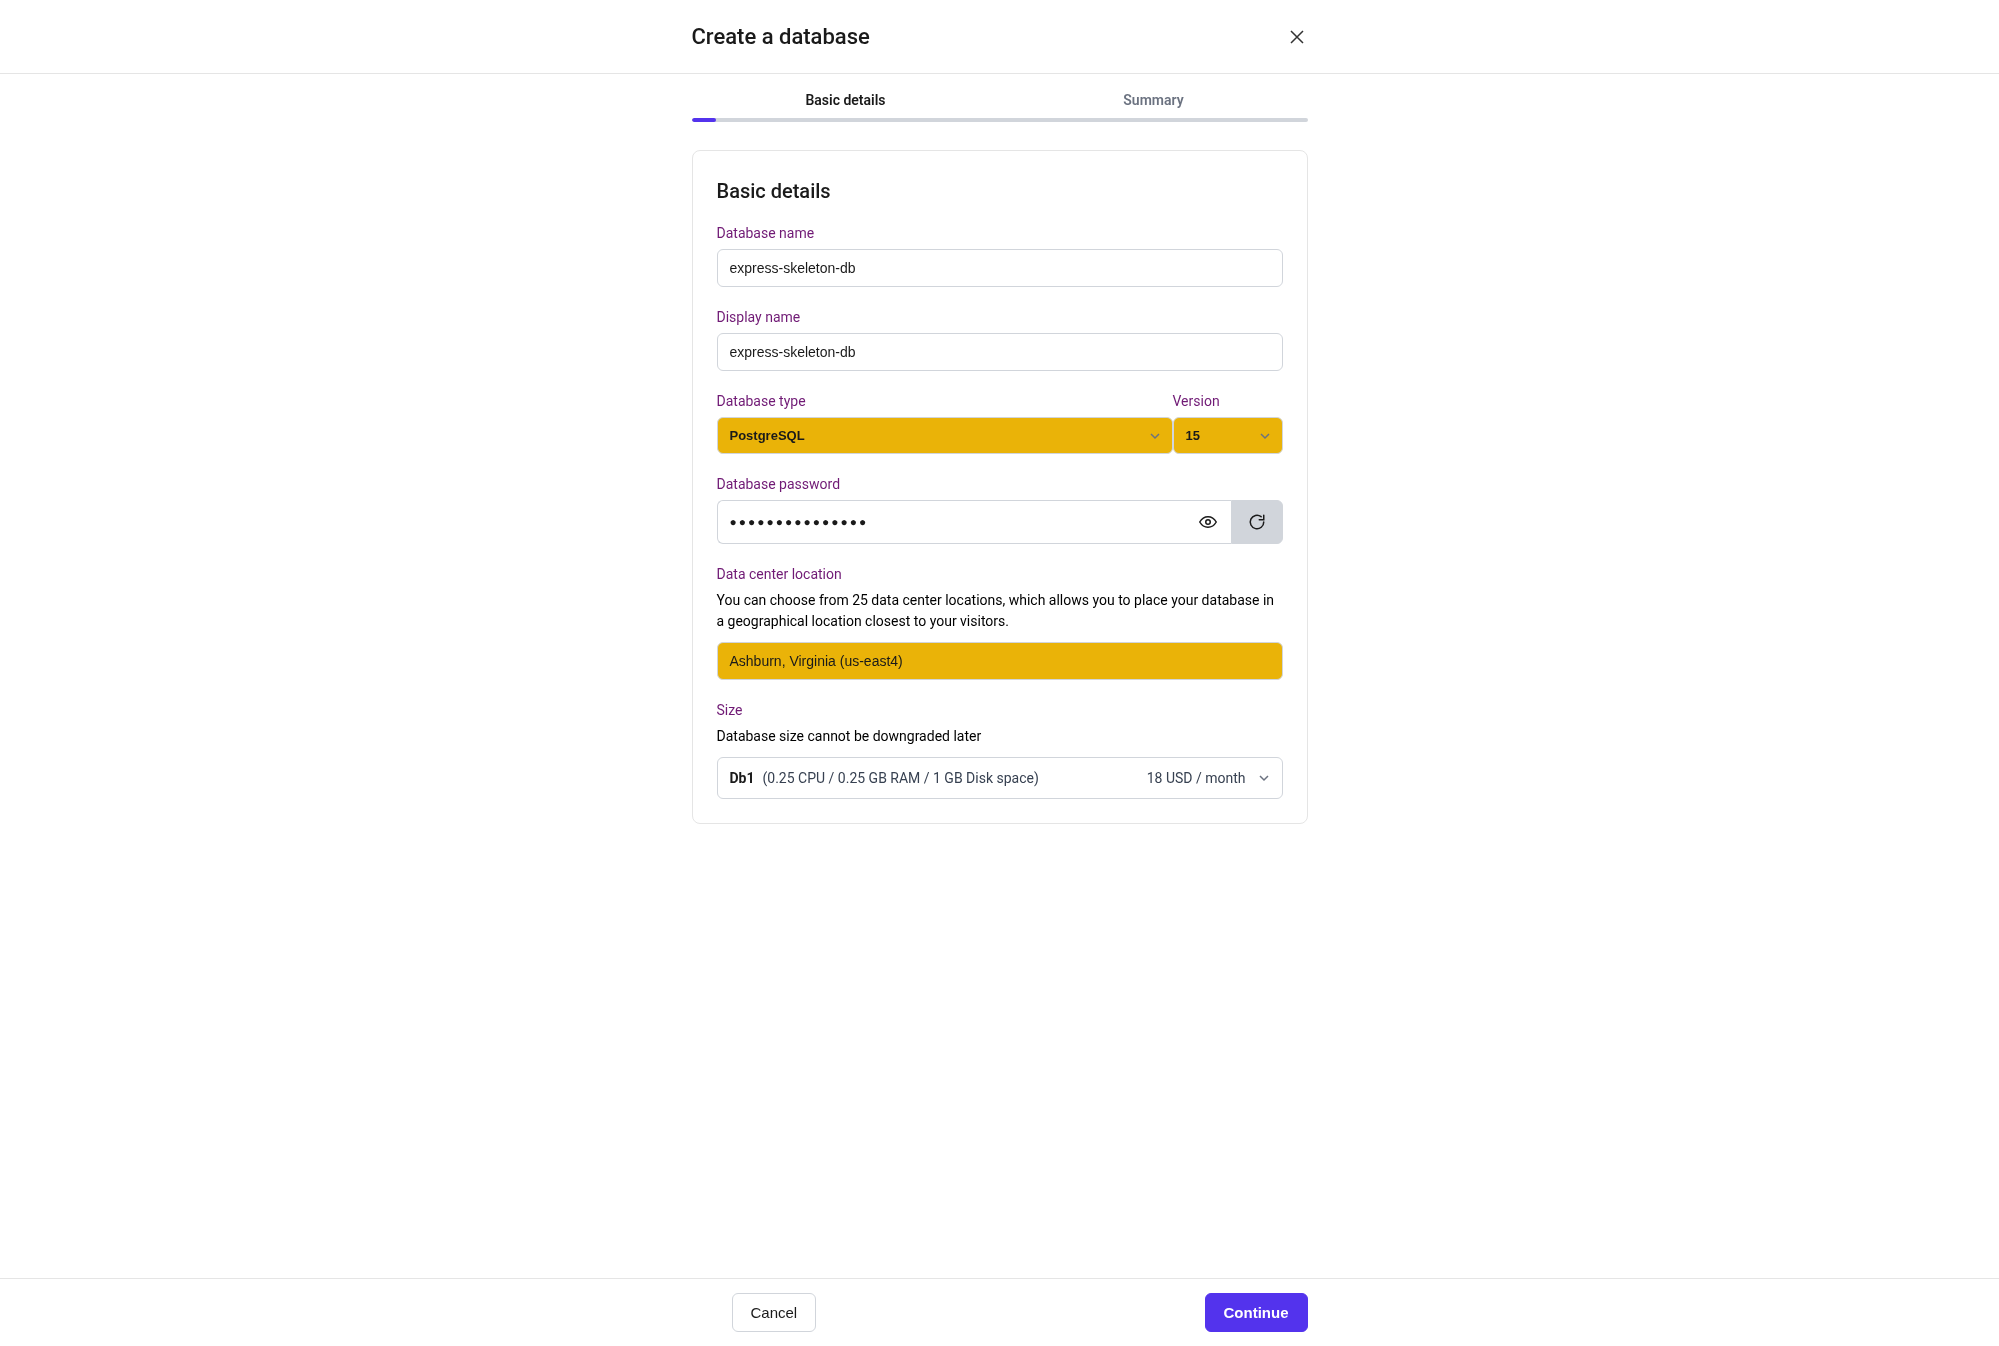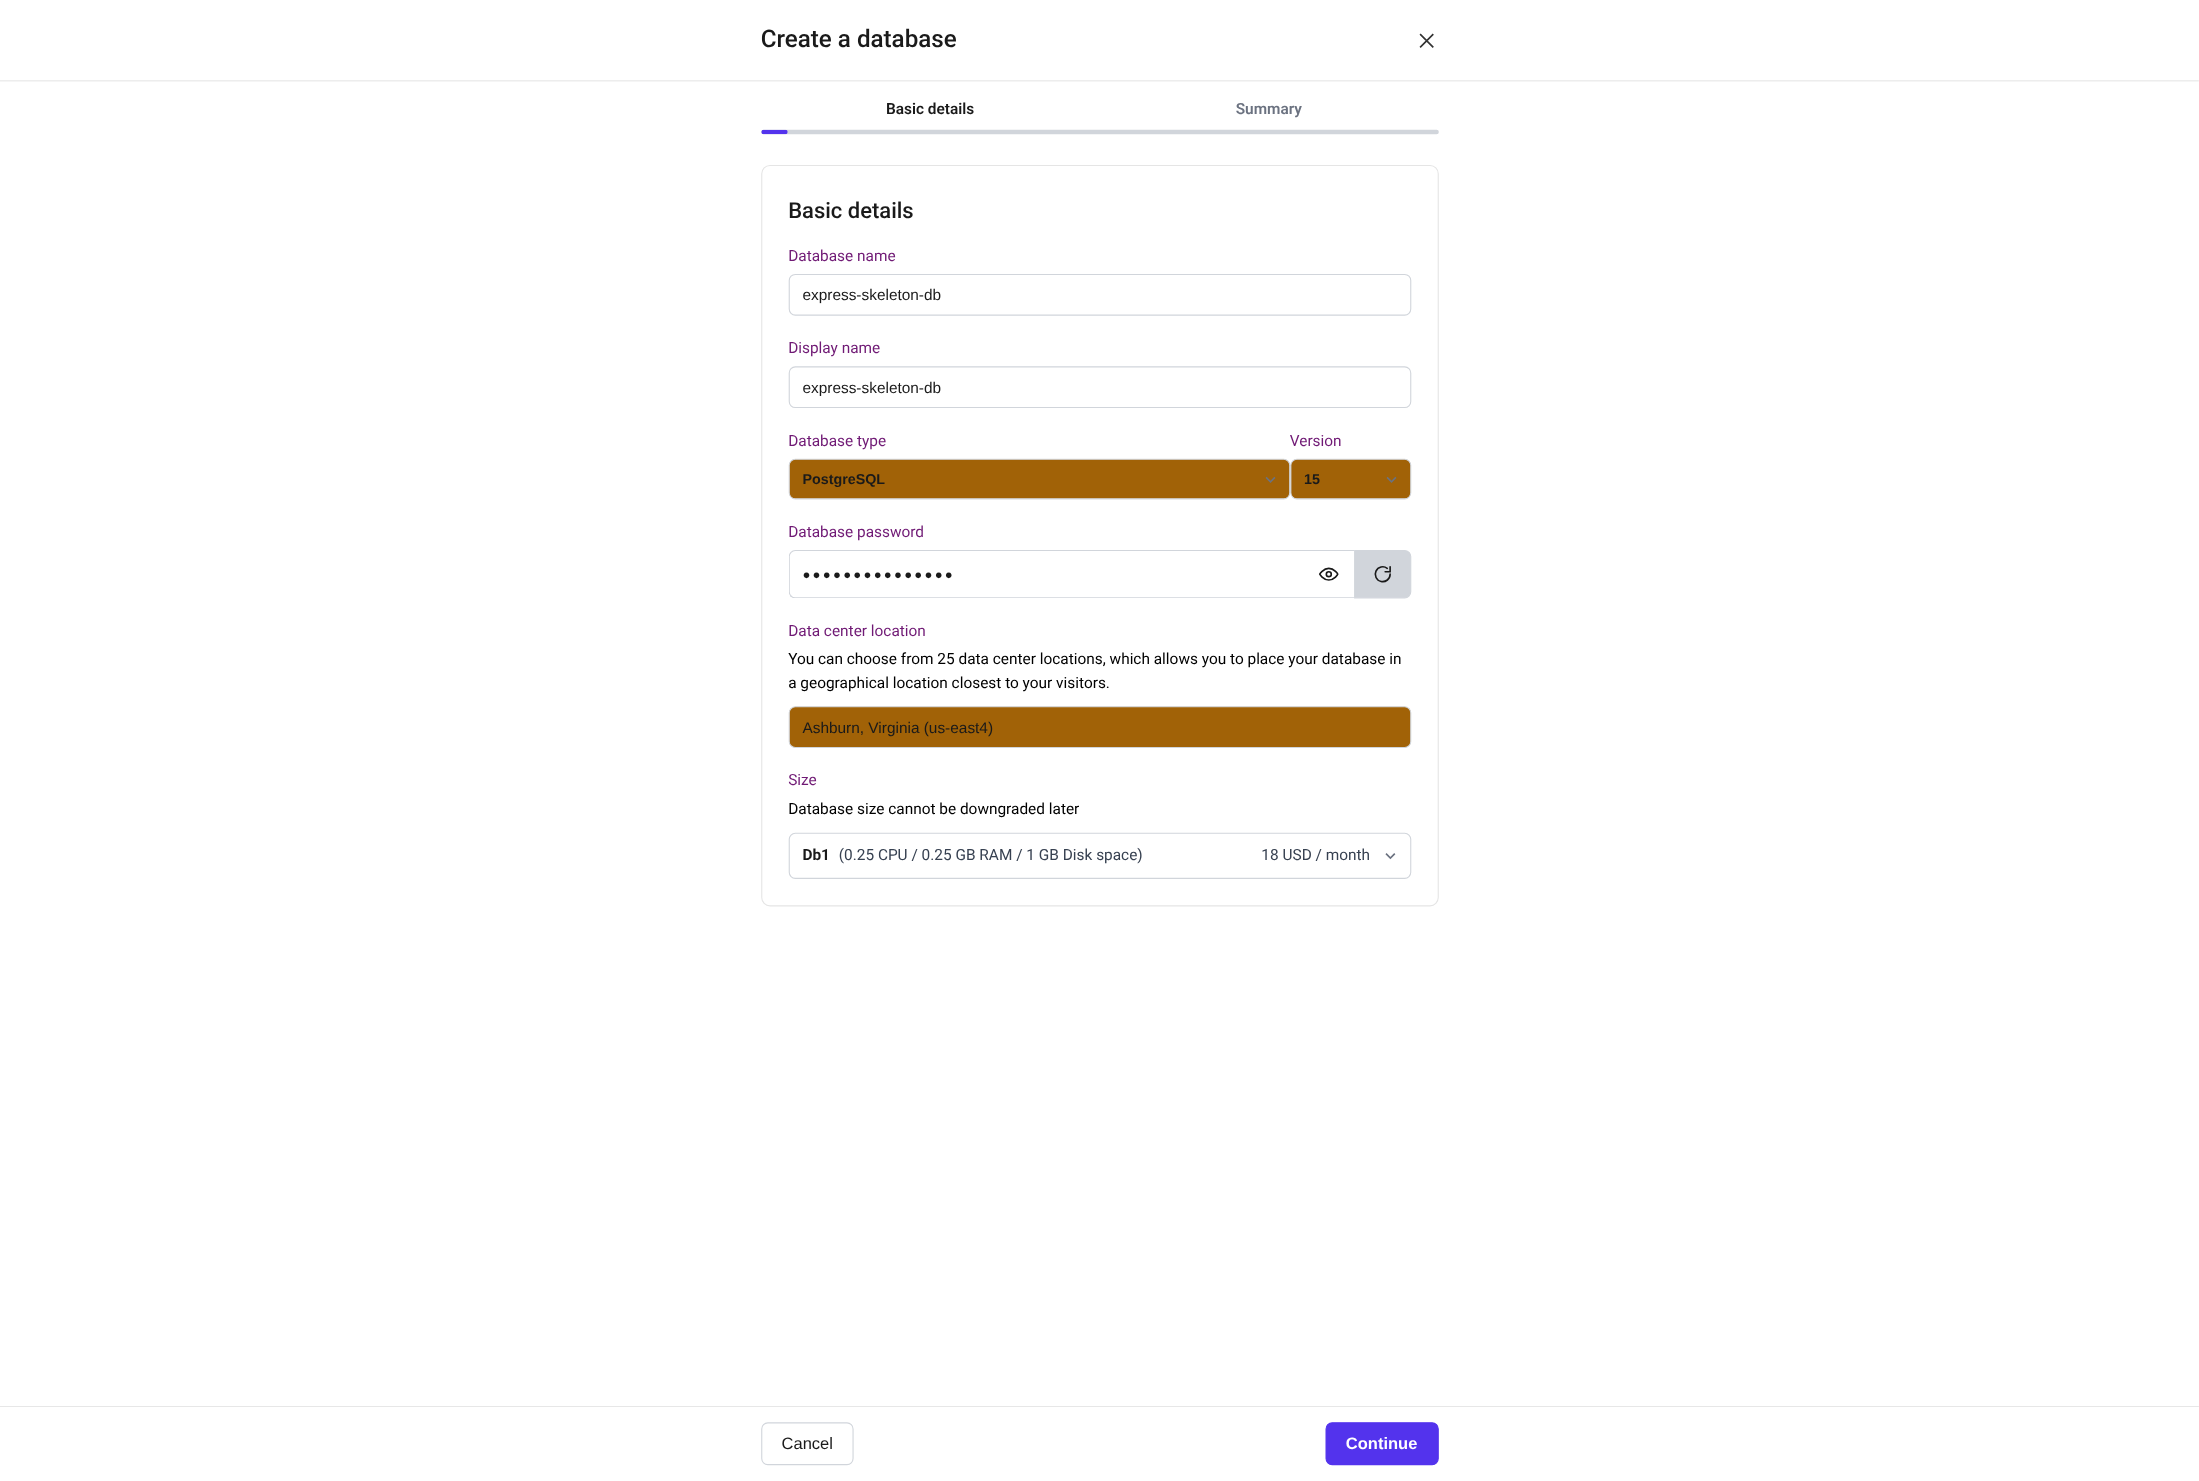--- a/index.html
+++ b/index.html
@@ -124,21 +124,21 @@
     position: relative;
   }
   .select-input {
     width: 100%;
     border: 1px solid #d1d5db;
     border-radius: 6px;
     padding: 10px 32px 10px 12px;
     font-size: 13px;
     font-weight: 600;
     color: #1a1a1a;
-    background: #a16207;
+    background: #eab308;
     cursor: pointer;
     text-align: left;
   }
   .select-input.normal {
     font-weight: 400;
     font-size: 14px;
   }
   .chevron {
     position: absolute;
     right: 12px;
@@ -239,20 +239,21 @@
     border-radius: 6px;
     padding: 10px 18px;
     font-size: 15px;
     font-weight: 500;
     cursor: pointer;
   }
   .btn-secondary {
     background: #fff;
     border: 1px solid #d1d5db;
     color: #1a1a1a;
+    margin-left: 40px;
   }
   .btn-primary {
     background: #5333ed;
     border: 1px solid #5333ed;
     color: #fff;
     font-weight: 600;
   }
   .content-wrap {
     padding-bottom: 100px;
   }

